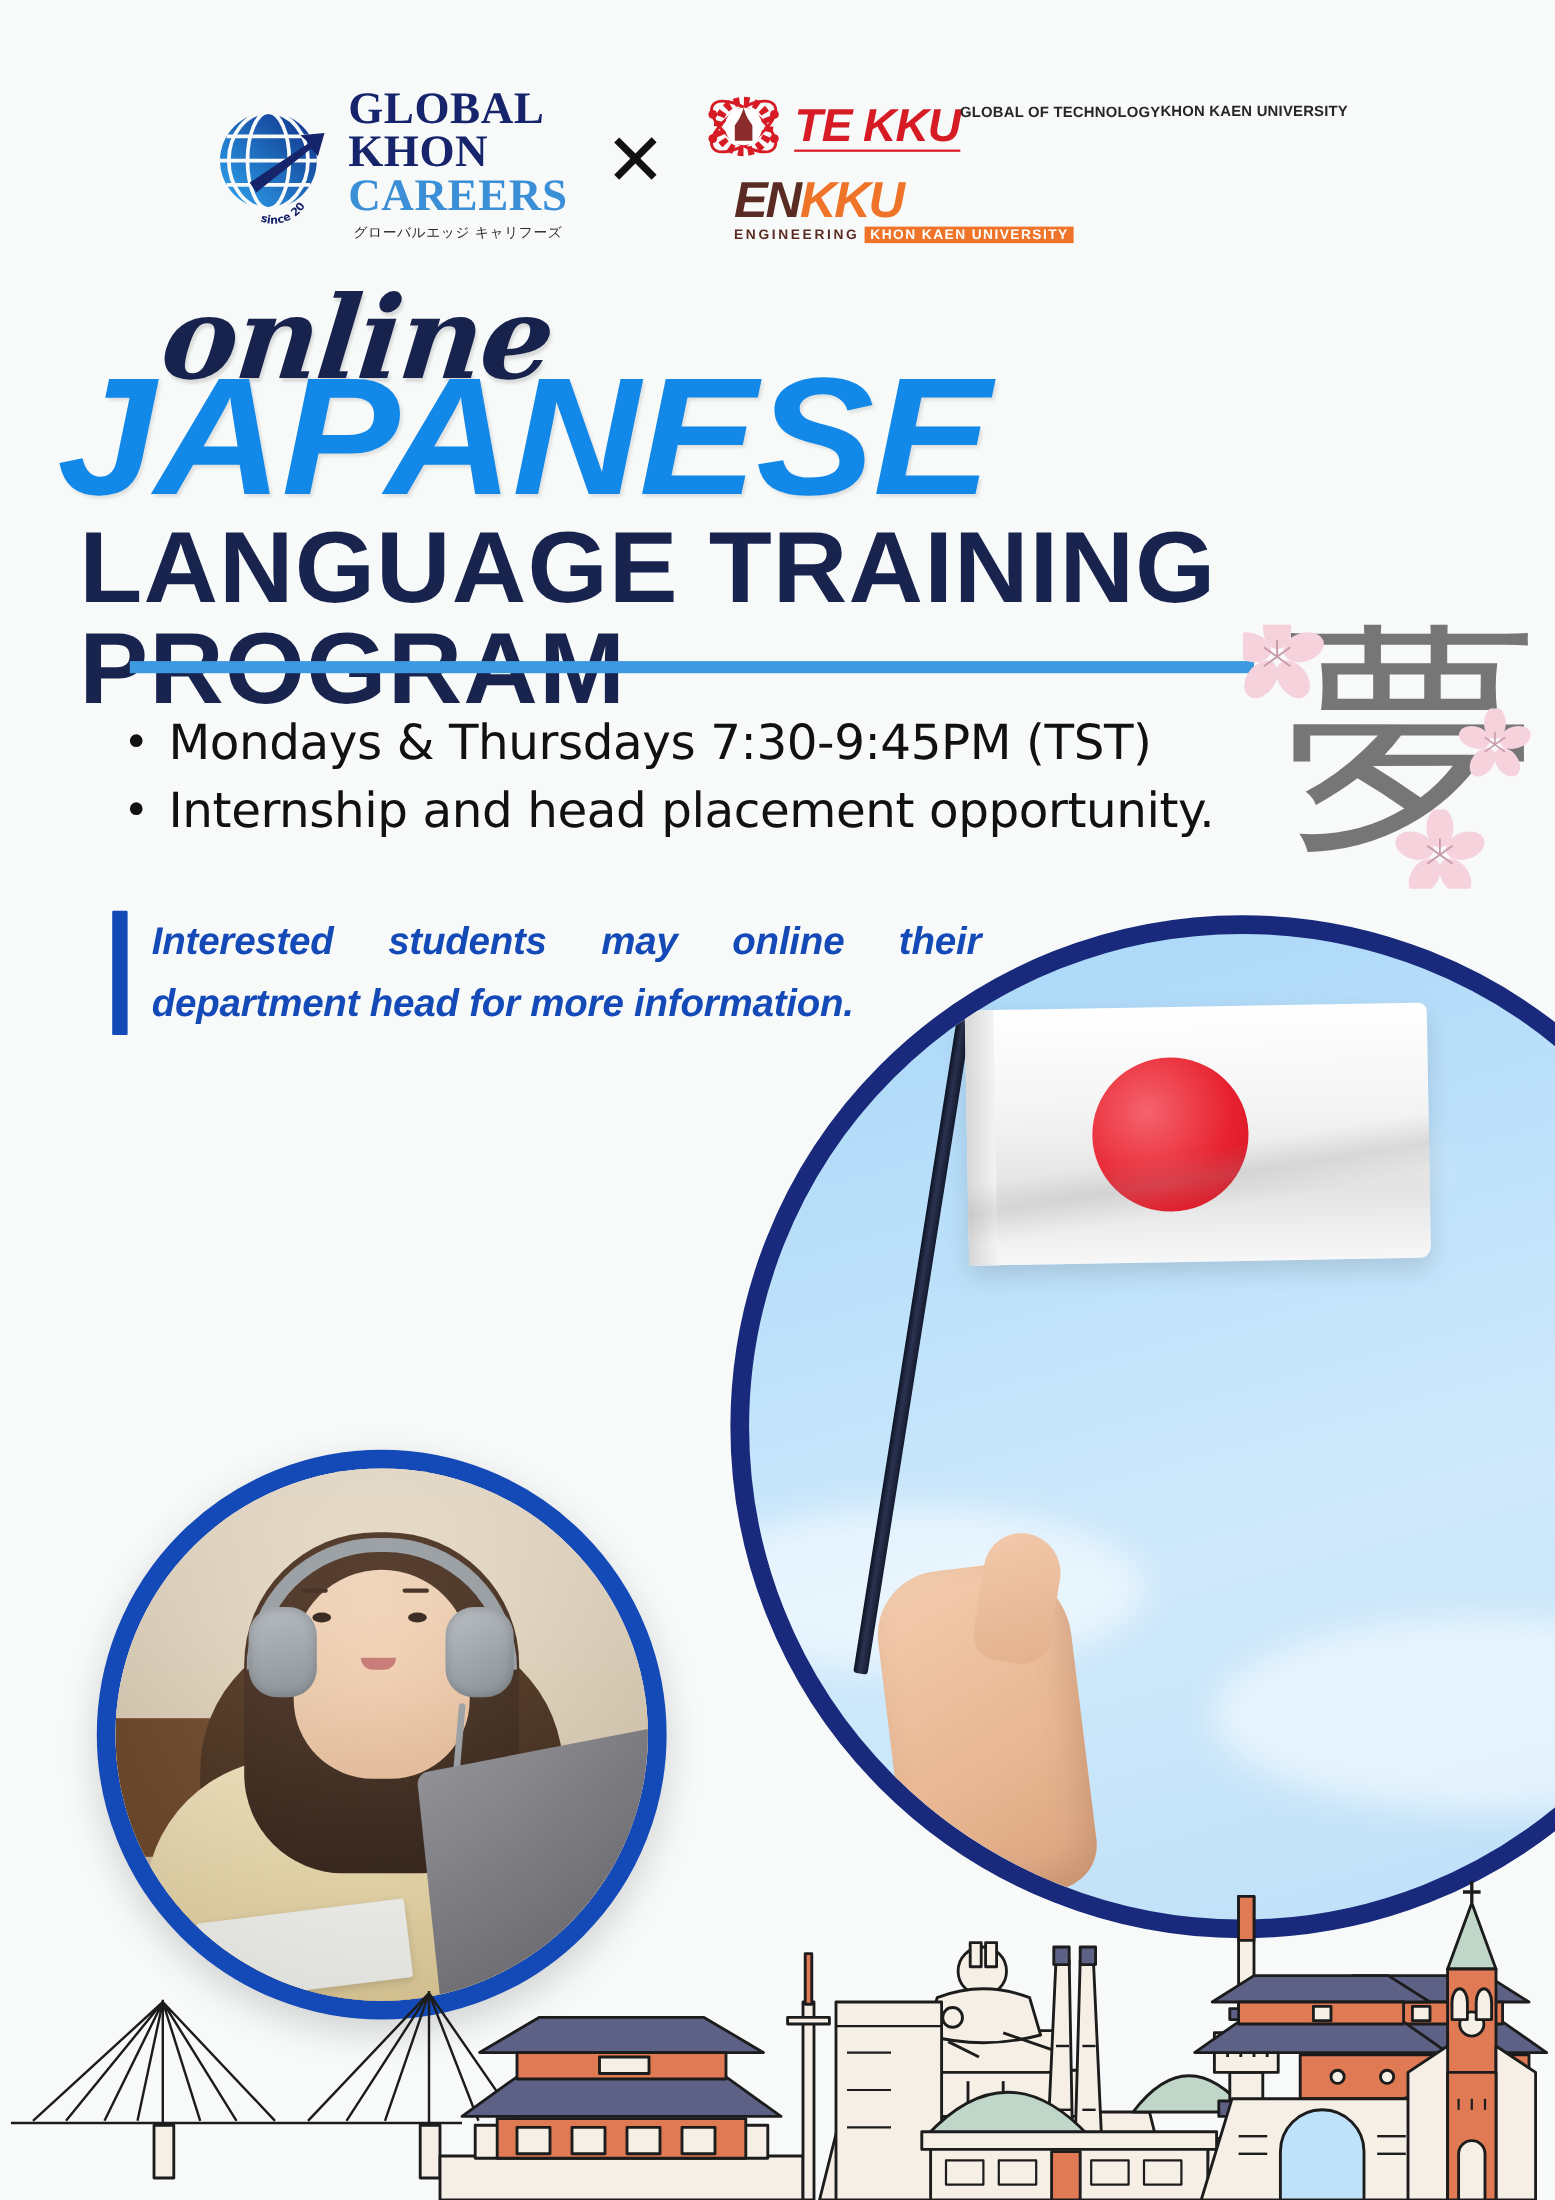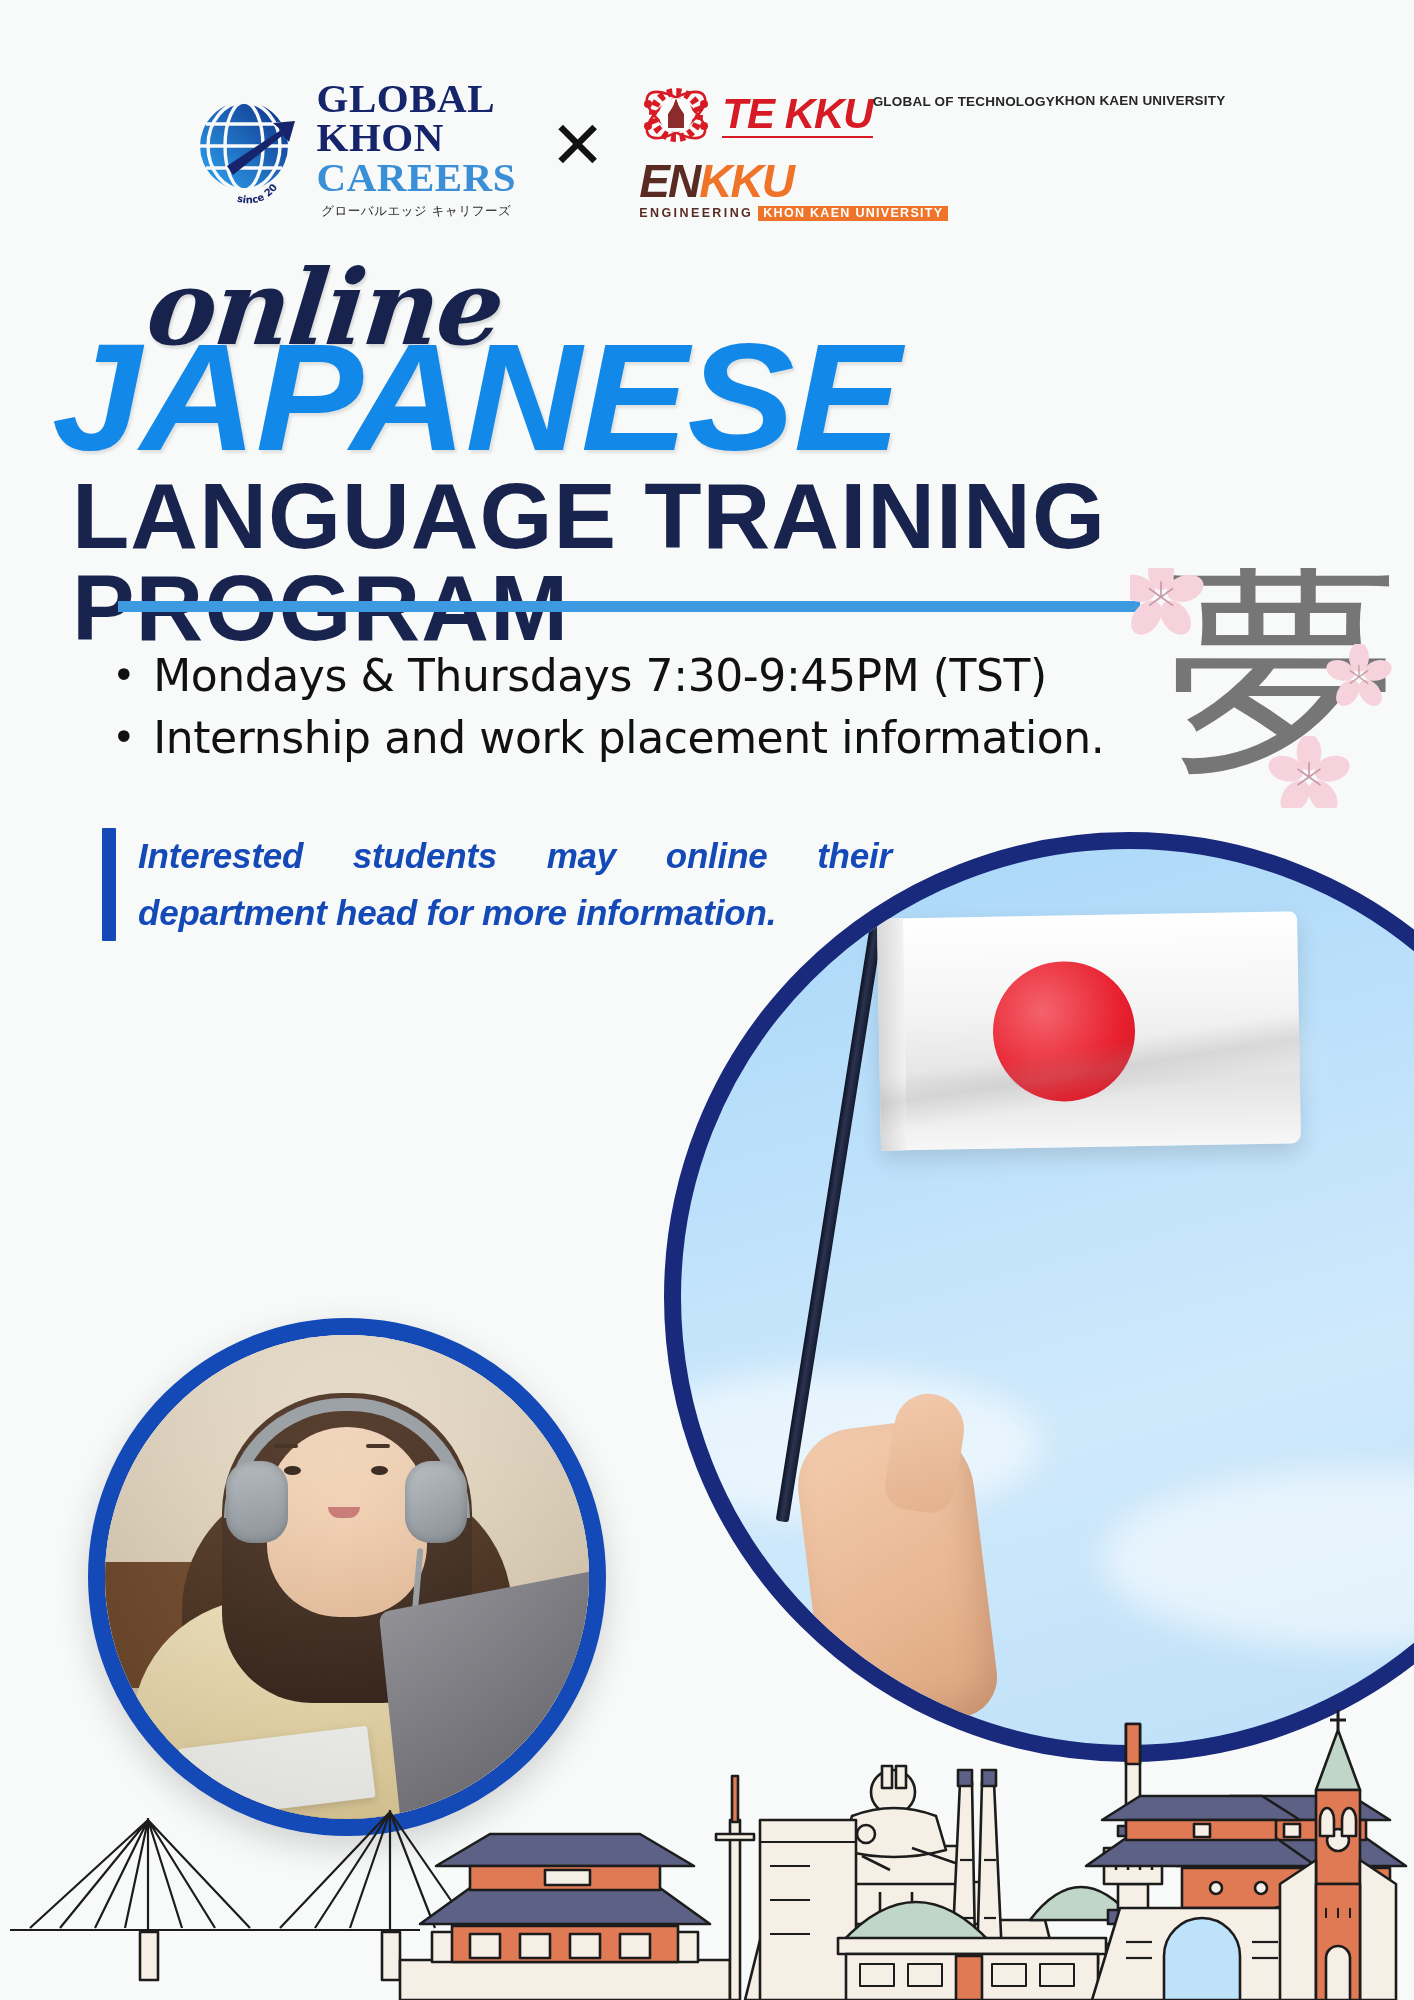--- a/index.html
+++ b/index.html
@@ -56,21 +56,21 @@
     color:#d61b24; letter-spacing:-1px;
     border-bottom:2px solid #d61b24; padding-bottom:1px;
   }
   .tekku-sub1,.tekku-sub2{
     font-family:"Liberation Sans", sans-serif;
     font-weight:700; font-size:13.5px; color:#262626;
     letter-spacing:.2px; margin-top:2px;
   }
   .tekku-sub2{ margin-top:1px; }
 
-  .enkku{ display:flex; flex-direction:column; line-height:1; }
+  .enkku{ display:flex; flex-direction:column; line-height:1;margin-left:28px; }
   .enkku-big{
     font-family:"Liberation Sans", sans-serif;
     font-weight:700; font-style:italic; font-size:46px; letter-spacing:-2px;
   }
   .enkku-en{ color:#5a2b22; }
   .enkku-kku{ color:#ef7328; }
   .enkku-sub{ display:flex; align-items:center; gap:5px; margin-top:2px; }
   .enkku-eng{
     font-family:"Liberation Sans", sans-serif; font-weight:700;
     font-size:12.5px; color:#5a2b22; letter-spacing:2.4px;
@@ -444,21 +444,21 @@
     </div>
   </div>
 
   <ul class="bullets">
     <li>
       <span class="dot">•</span>
       <span>Mondays &amp; Thursdays 7:30-9:45PM (TST)</span>
     </li>
     <li>
       <span class="dot">•</span>
-      <span>Internship and work placement information.</span>
+      <span>Internship and head placement opportunity.</span>
     </li>
   </ul>
 
   <div class="quote">
     <div class="quote-bar"></div>
     <div class="quote-txt">Interested students may online their department head for more information.</div>
   </div>
 
   <div class="big-circle">
     <div class="cloud" style="left:-60px; top:520px; width:420px; height:150px;"></div>

